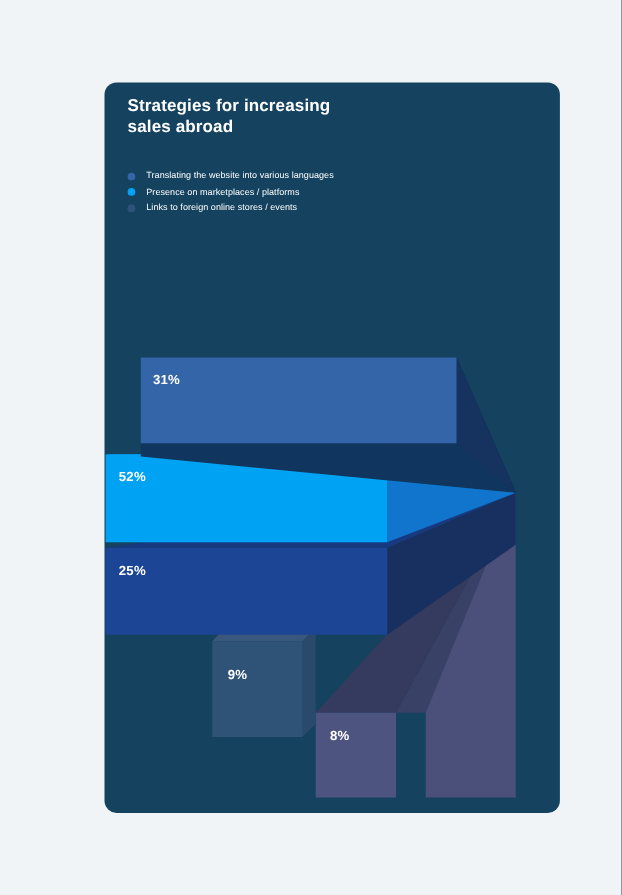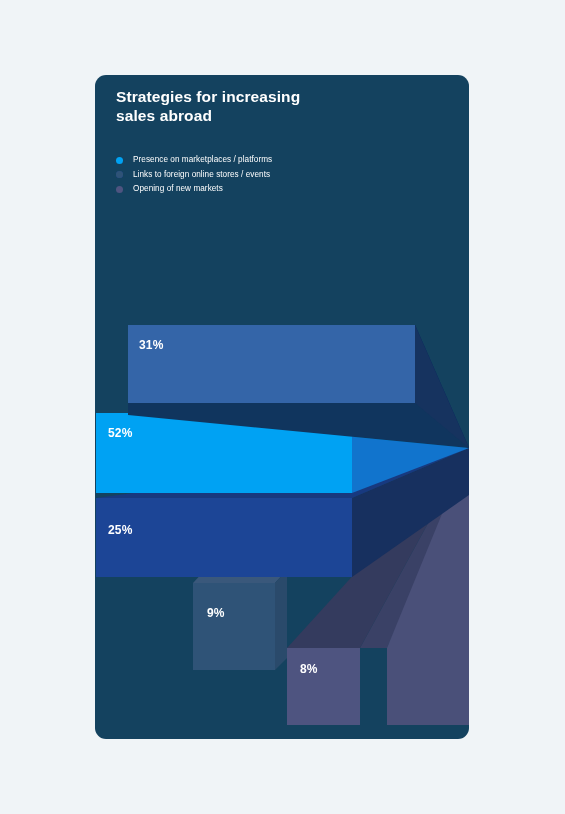--- a/index.html
+++ b/index.html
@@ -20,20 +20,21 @@
   }
   #card {
     position: absolute;
     left: 95px;
     top: 75px;
     width: 374px;
     height: 664px;
     background: #14425f;
     border-radius: 11px;
     overflow: hidden;
+    padding-left: 40px;
   }
   #title {
     position: absolute;
     left: 21px;
     top: 12px;
     width: 190px;
     color: #ffffff;
     font-size: 15.5px;
     font-weight: bold;
     line-height: 19px;
@@ -82,33 +83,33 @@
 <body>
 
 <div id="stage">
 
   <div id="card">
 
     <div id="title">Strategies for increasing sales abroad</div>
 
     <div id="legend">
       <div class="legend-item">
+        <span class="legend-dot" style="background:#3465a8"></span>
+        <span>Translating the website into various languages</span>
+      </div>
+      <div class="legend-item">
         <span class="legend-dot" style="background:#00a2f3"></span>
         <span>Presence on marketplaces / platforms</span>
       </div>
       <div class="legend-item">
         <span class="legend-dot" style="background:#1c4596"></span>
       </div>
       <div class="legend-item">
         <span class="legend-dot" style="background:#2f5377"></span>
         <span>Links to foreign online stores / events</span>
-      </div>
-      <div class="legend-item">
-        <span class="legend-dot" style="background:#4e5480"></span>
-        <span>Opening of new markets</span>
       </div>
     </div>
 
     <svg id="chart" viewBox="0 0 374 664">
 
       <g>
         <polygon points="265,573 374,373 374,393 292,573" fill="#3a4166"></polygon>
         <polygon points="292,573 374,373 374,650 292,650" fill="#4a5079"></polygon>
         <polygon points="192,573 265,573 374,373 374,373" fill="#343b5e"></polygon>
         <rect x="192" y="573" width="73" height="77" fill="#4e5480"></rect>
@@ -138,18 +139,18 @@
         <polygon points="320,250 374,373 320,328" fill="#0a2a5e"></polygon>
         <polygon points="33,250 320,250 374,373 374,373" fill="#16335f"></polygon>
         <polygon points="33,328 320,328 374,373 33,340" fill="#10355e"></polygon>
         <rect x="33" y="250" width="287" height="78" fill="#3465a8"></rect>
       </g>
 
     </svg>
 
     <div class="bar-label" style="left:44px; top:263px;">31%</div>
     <div class="bar-label" style="left:13px; top:351px;">52%</div>
-    <div class="bar-label" style="left:13px; top:448px;text-align:center;">25%</div>
+    <div class="bar-label" style="left:13px; top:437px;text-align:center;">25%</div>
     <div class="bar-label" style="left:112px; top:531px;">9%</div>
     <div class="bar-label" style="left:205px; top:587px;">8%</div>
 
   </div>
 </div>
 
 </body></html>

